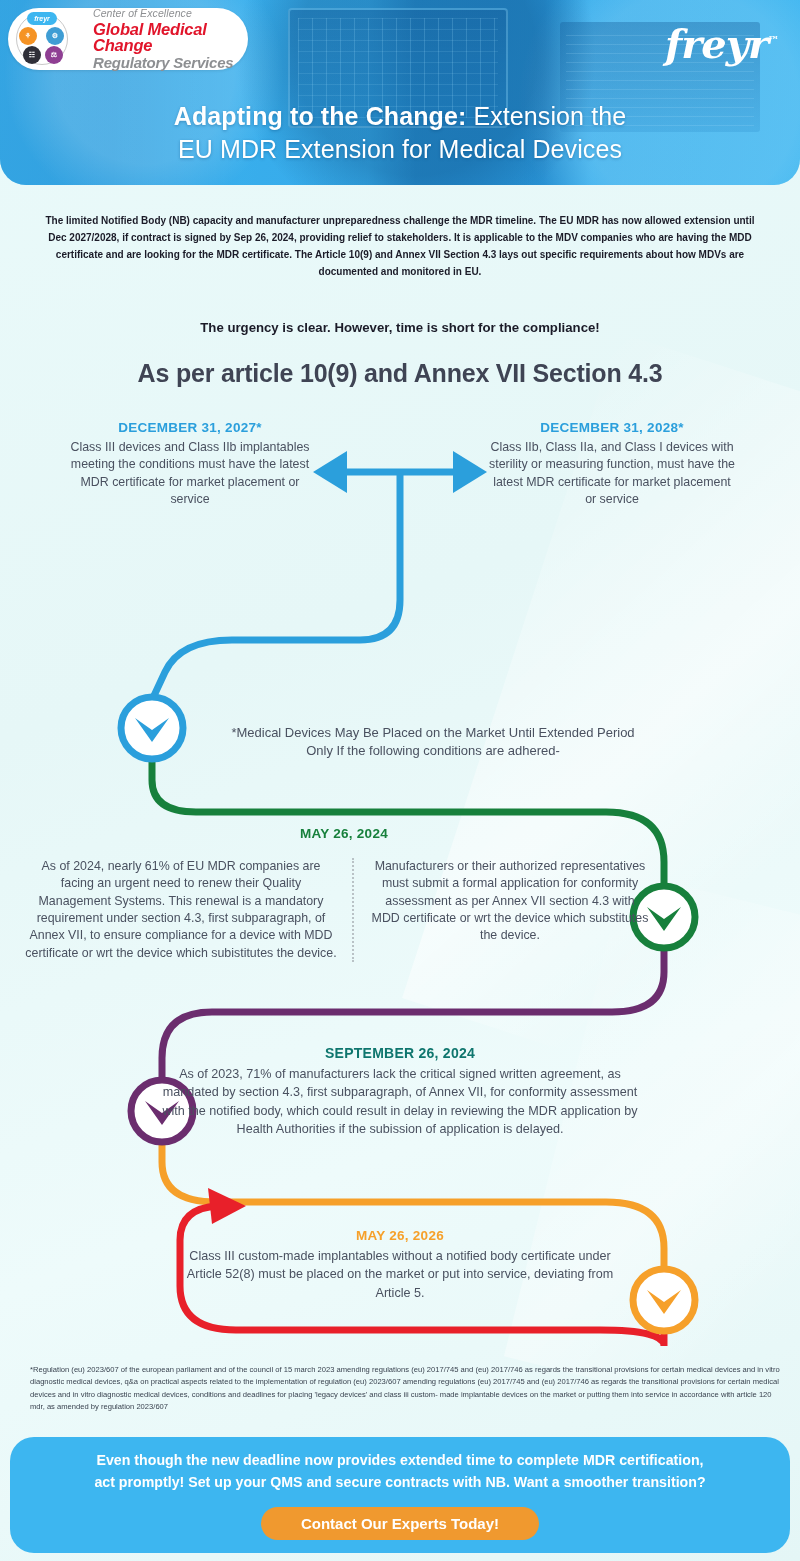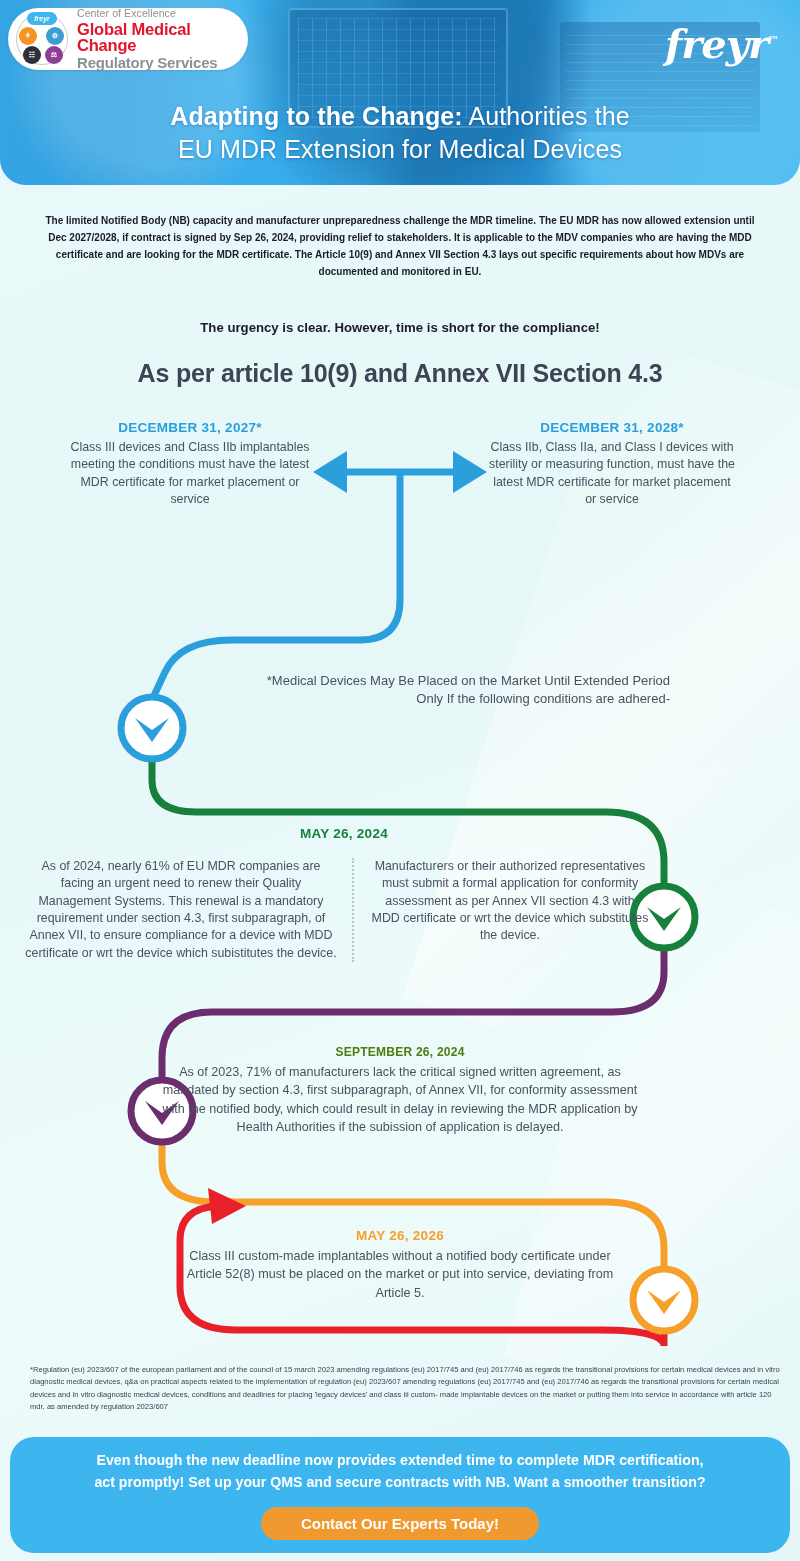--- a/index.html
+++ b/index.html
@@ -67,21 +67,21 @@
     position:absolute; inset:0; border-radius:50%;
     border:1px solid #c9c9c9;
   }
   .logo-mark .dot{ position:absolute; border-radius:50%; display:flex;
     align-items:center; justify-content:center; color:#fff; font-size:7px; font-weight:bold; }
   .logo-mark .d-top{ width:30px; height:13px; border-radius:7px; left:11px; top:-1px; background:#3db6f0; font-size:7px; font-style:italic; }
   .logo-mark .d-or{ width:18px; height:18px; left:3px; top:14px; background:#f59324; }
   .logo-mark .d-bl{ width:18px; height:18px; left:30px; top:14px; background:#3f9dd4; }
   .logo-mark .d-dk{ width:18px; height:18px; left:7px; top:33px; background:#2f2f38; }
   .logo-mark .d-pu{ width:18px; height:18px; left:29px; top:33px; background:#8f3f93; }
-  .logo-text{ margin-left:9px; line-height:1; }
+  .logo-text{ margin-left:25px; line-height:1;font-style:italic; }
   .logo-coe{ font-size:10.5px; color:#8d8f92; letter-spacing:.1px; margin-bottom:2px; }
   .logo-main{ font-size:16.5px; font-weight:bold; color:#e1152b; letter-spacing:-.2px; }
   .logo-sub{ font-size:15px; font-weight:bold; color:#8d8f92; letter-spacing:-.2px; margin-top:1px; }
 
   .freyr{
     position:absolute; right:22px; top:20px; z-index:6;
     color:#fff; font-size:40px; font-style:italic; font-weight:bold;
     font-family:"DejaVu Serif", serif; letter-spacing:-1px;
   }
   .freyr sup{ font-size:11px; font-style:normal; vertical-align:super; }
@@ -117,33 +117,33 @@
   .blk{ position:absolute; text-align:center; color:#444a57; }
   .blk .date{ font-weight:bold; font-size:13.5px; letter-spacing:.25px; margin-bottom:4px; }
   .blk .body{ font-size:12.4px; line-height:1.40; color:#4a5160; }
 
   .b2027{ left:60px; top:420px; width:260px; }
   .b2027 .date{ color:#2b9fdc; }
   .b2028{ left:486px; top:420px; width:252px; }
   .b2028 .date{ color:#2b9fdc; }
 
   .note-star{
-    position:absolute; left:196px; top:672px; width:474px; text-align:right;
+    position:absolute; left:196px; top:724px; width:474px; text-align:center;
     font-size:13px; line-height:1.42; color:#4a5160;
   }
 
   .b2024{ left:24px; top:826px; width:640px; }
   .b2024 .date{ color:#17803c; font-size:13.5px; }
   .cols{ display:flex; margin-top:17px; }
   .col-l{ width:330px; padding-right:14px; border-right:2px dotted #b9c2c6; }
   .col-r{ width:296px; padding-left:16px; }
   .cols .body{ font-size:12.4px; line-height:1.40; }
 
   .bsep{ left:150px; top:1045px; width:500px; }
-  .bsep .date{ color:#4d7c0f; font-size:12px; }
+  .bsep .date{ color:#0f766e; font-size:14px; }
   .bsep .body{ font-size:12.6px; line-height:1.45; }
 
   .b2026{ left:180px; top:1228px; width:440px; }
   .b2026 .date{ color:#f6a02a; font-size:13.5px; }
   .b2026 .body{ font-size:12.6px; line-height:1.45; }
 
   .footnote{
     position:absolute; left:30px; top:1364px; width:750px;
     font-size:7.6px; line-height:1.62; color:#3a4350; text-align:left;
   }
@@ -187,21 +187,21 @@
       <div class="logo-main">Global Medical Change</div>
       <div class="logo-sub">Regulatory Services</div>
     </div>
   </div>
 
   <div class="freyr">
     <span>freyr</span><sup>™</sup>
   </div>
 
   <div class="hdr-title">
-    <b>Adapting to the Change:</b><span> Authorities the</span>
+    <b>Adapting to the Change:</b><span> Extension the</span>
     <span class="l2">EU MDR Extension for Medical Devices</span>
   </div>
 </div>
 
 <div class="sheen a"></div>
 <div class="sheen b"></div>
 
 <div class="intro">The limited Notified Body (NB) capacity and manufacturer unpreparedness challenge the MDR timeline. The EU MDR has now allowed extension until Dec 2027/2028, if contract is signed by Sep 26, 2024, providing relief to stakeholders. It is applicable to the MDV companies who are having the MDD certificate and are looking for the MDR certificate. The Article 10(9) and Annex VII Section 4.3 lays out specific requirements about how MDVs are documented and monitored in EU.</div>
 <div class="urgency">The urgency is clear. However, time is short for the compliance!</div>
 <div class="section-head">As per article 10(9) and Annex VII Section 4.3</div>

